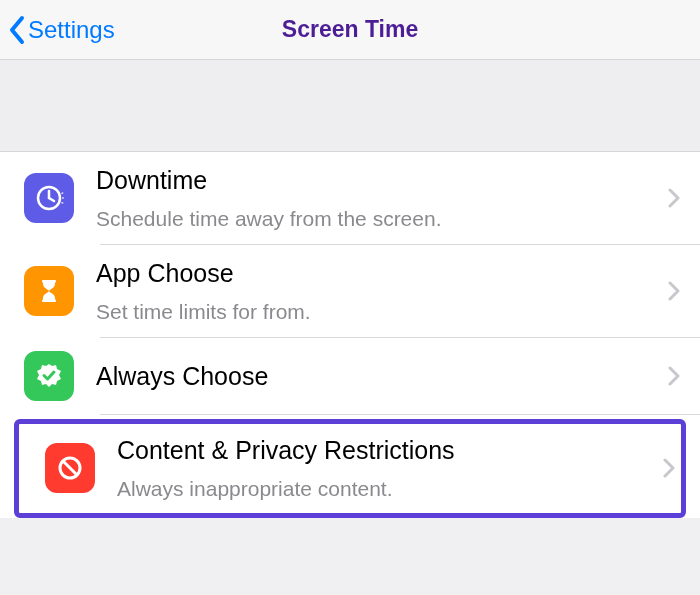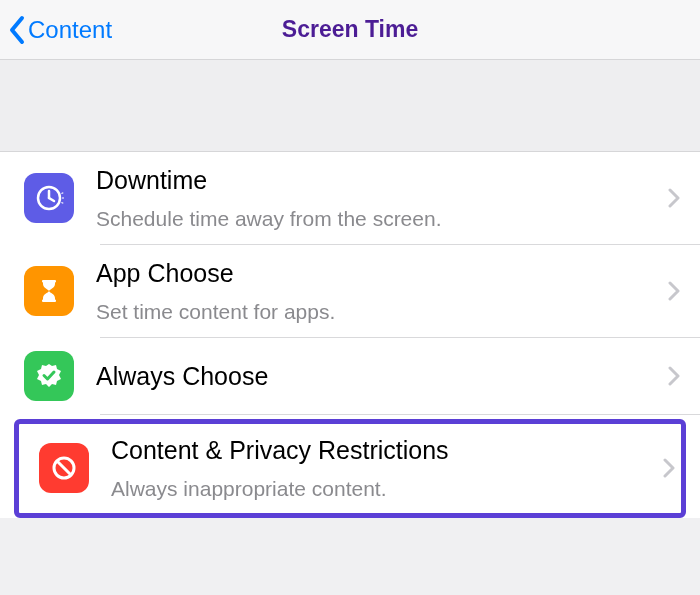--- a/index.html
+++ b/index.html
@@ -106,34 +106,34 @@
     }
     .sep {
       height: 1px;
       background: #d9d9db;
       margin-left: 100px;
     }
     .highlight-row {
       border: 5px solid #5b3fd6;
       border-radius: 6px;
       margin: 4px 14px 0 14px;
-      padding: 11px 6px 11px 20px;
+      padding: 11px 6px 11px 26px;
     }
   </style>
 </head>
 <body>
 
 <div class="nav-bar">
   <div class="back-button">
     <span class="back-chevron">
       <svg width="18" height="30" viewBox="0 0 18 30">
           <polyline points="14,3 4,15 14,27" fill="none" stroke="#007aff" stroke-width="4" stroke-linecap="round" stroke-linejoin="round"></polyline>
         </svg>
     </span>
-    <span class="back-label">Content</span>
+    <span class="back-label">Settings</span>
   </div>
   <div class="nav-title">Screen Time</div>
 </div>
 
 <div class="gap"></div>
 
 <div class="list">
 
   <div class="row">
     <div class="row-body">
@@ -167,21 +167,21 @@
       <div class="icon-box icon-applimits">
         <svg width="30" height="30" viewBox="0 0 30 30">
           <path d="M9 5 H21 V8 C21 12 16 13 15 15 C14 13 9 12 9 8 Z" fill="#fff"></path>
           <path d="M9 25 H21 V22 C21 18 16 17 15 15 C14 17 9 18 9 22 Z" fill="#fff"></path>
           <rect x="8" y="4" width="14" height="2.5" rx="1" fill="#fff"></rect>
           <rect x="8" y="23.5" width="14" height="2.5" rx="1" fill="#fff"></rect>
         </svg>
       </div>
       <div class="text-col">
         <div class="row-title">App Choose</div>
-        <div class="row-sub">Set time content for apps.</div>
+        <div class="row-sub">Set time limits for from.</div>
       </div>
     </div>
     <span class="chevron">
       <svg width="12" height="20" viewBox="0 0 12 20">
           <polyline points="2,2 10,10 2,18" fill="none" stroke="#c7c7cc" stroke-width="3" stroke-linecap="round" stroke-linejoin="round"></polyline>
         </svg>
     </span>
   </div>
   <div class="sep"></div>
 

